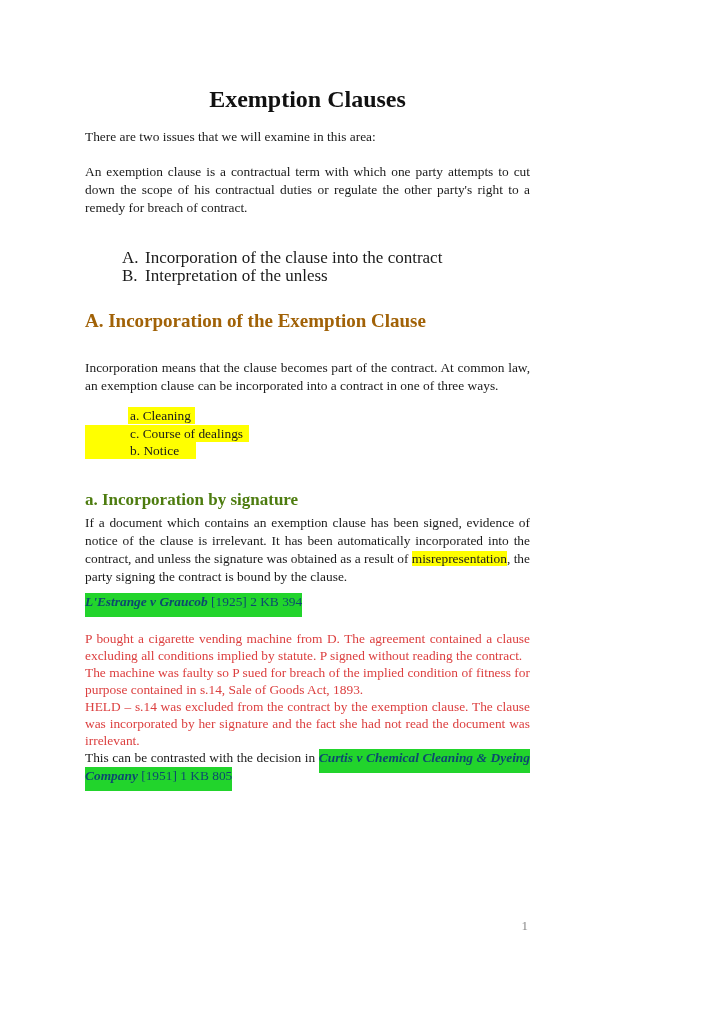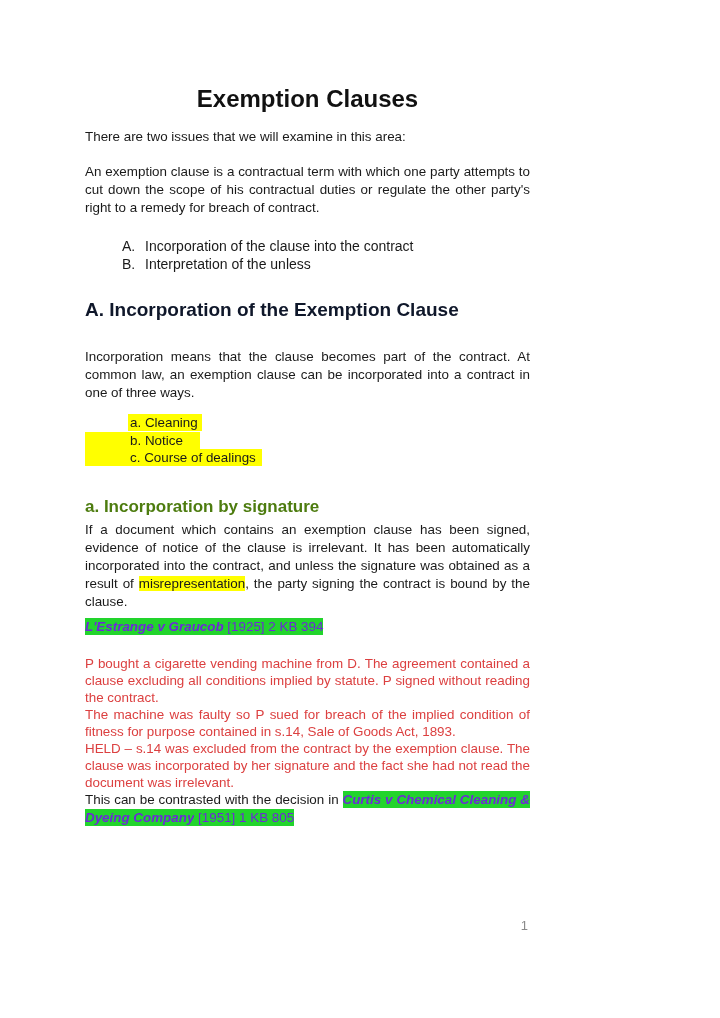--- a/index.html
+++ b/index.html
@@ -3,52 +3,52 @@
 <meta charset="utf-8">
 <style>
   html,body { margin:0; padding:0; background:#ffffff; }
   .page {
     position:relative;
     width:617px; height:1018px;
     background:#ffffff;
     box-sizing:border-box;
     padding:0 87px 0 85px;
     overflow:hidden;
-    font-family:Liberation Sans, sans-serif;
+    font-family:Liberation Serif, serif;
     color:#1a1a1a;
   }
   h1.title {
     margin:84px 0 0 0;
     font-size:24px; line-height:30px;
     text-align:center; font-weight:bold; color:#111;
   }
   .body { font-size:13.4px; line-height:18px; margin:0; }
   .just { text-align:justify; text-justify:inter-word; }
   .p-intro   { margin-top:17px; }
   .p-issues  { margin-top:14px; }
-  .list-ab   { margin-top:21px; font-size:14px; line-height:17.5px; }
+  .list-ab   { margin-top:32px; font-size:17px; line-height:17.5px; }
   .list-row .marker { display:inline-block; margin-left:37px; width:23px; }
   h2.sec {
     margin:24.5px 0 0 0;
-    font-size:19px; line-height:24px; font-weight:bold; color:#0f172a;
+    font-size:19px; line-height:24px; font-weight:bold; color:#a16207;
   }
   .p-sec-a  { margin-top:26px; }
   .hl-list  { margin-top:12.5px; font-size:13.4px; line-height:17.5px; }
   .hl       { background:var(--hl-yellow); padding-top:1px; padding-bottom:1px; }
   .hl-a     { margin-left:43px; padding-left:2px; padding-right:4px; }
   .hl-b     { padding-left:45px; padding-right:17px; }
   .hl-c     { padding-left:45px; padding-right:6px; }
   h3.subsec {
     margin:29.5px 0 0 0;
     font-size:17px; line-height:22px; font-weight:bold; color:#4d7c0f;
   }
   .p-signature { margin-top:3px; }
   .yellow   { background:var(--hl-yellow); }
   .caseline { margin-top:7px; font-size:13.4px; line-height:18px; }
-  .green    { background:var(--hl-green); padding-top:1px; padding-bottom:1px; color:#6d28d9; }
+  .green    { background:var(--hl-green); padding-top:1px; padding-bottom:8px; color:#0c4a6e; }
   .bi       { font-weight:bold; font-style:italic; }
   .red-block { margin-top:19px; color:var(--case-red); font-size:13.4px; line-height:17px; }
   .red-block p { margin:0; text-align:justify; text-justify:inter-word; }
   .p-contrast { }
   .pageno {
     position:absolute; top:918px; right:89px;
     font-size:13px; line-height:16px; color:var(--pageno-gray);
   }
 </style>
 </head>
@@ -66,22 +66,22 @@
     <div class="list-row"><span class="marker">A.</span><span>Incorporation of the clause into the contract</span></div>
     <div class="list-row"><span class="marker">B.</span><span>Interpretation of the unless</span></div>
   </div>
 
   <h2 class="sec">A. Incorporation of the Exemption Clause</h2>
 
   <p class="body just p-sec-a">Incorporation means that the clause becomes part of the contract. At common law, an exemption clause can be incorporated into a contract in one of three ways.</p>
 
   <div class="hl-list">
     <div><span class="hl hl-a">a. Cleaning</span></div>
+    <div><span class="hl hl-c">c. Course of dealings</span></div>
     <div><span class="hl hl-b">b. Notice</span></div>
-    <div><span class="hl hl-c">c. Course of dealings</span></div>
   </div>
 
   <h3 class="subsec">a. Incorporation by signature</h3>
 
   <p class="body just p-signature"><span>If a document which contains an exemption clause has been signed, evidence of notice of the clause is irrelevant. It has been automatically incorporated into the contract, and unless the signature was obtained as a result of </span><span class="yellow">misrepresentation</span><span>, the party signing the contract is bound by the clause.</span></p>
 
   <p class="body caseline"><span class="green bi">L'Estrange v Graucob</span><span class="green"> [1925] 2 KB 394</span></p>
 
   <div class="red-block">
     <p>P bought a cigarette vending machine from D. The agreement contained a clause excluding all conditions implied by statute. P signed without reading the contract.</p>

